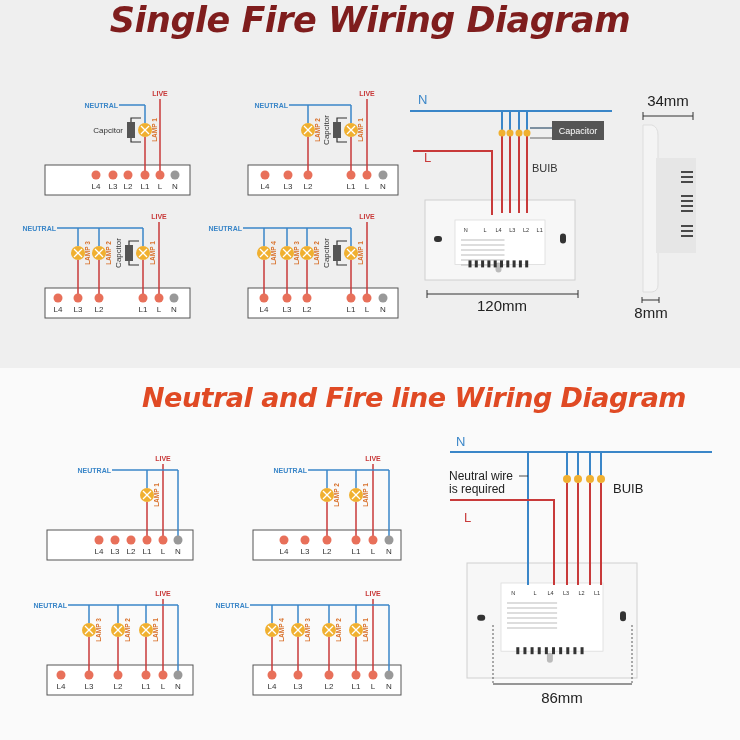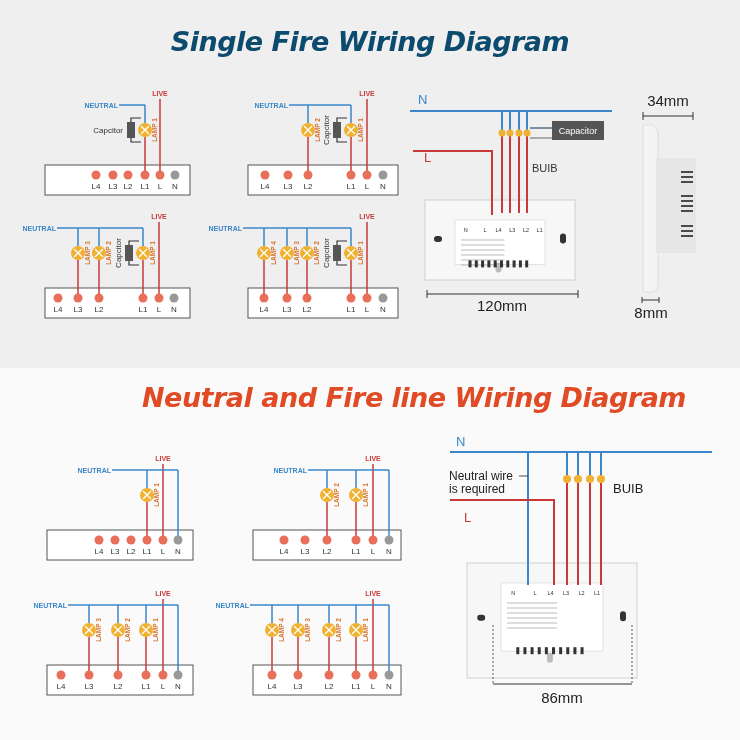--- a/index.html
+++ b/index.html
@@ -1,20 +1,20 @@
 <!DOCTYPE html>
 <html><head>
 <meta charset="utf-8">
 <style>
   html, body { margin:0; padding:0; }
   body { width:740px; height:740px; position:relative; overflow:hidden; font-family:"Liberation Sans", sans-serif; background:#fafafa; }
   .top-bg { position:absolute; left:0; top:0; width:740px; height:368px; background:#efefef; }
   .bot-bg { position:absolute; left:0; top:368px; width:740px; height:372px; background:#fafafa; }
   .title { position:absolute; left:0; width:740px; text-align:center; font-weight:bold; font-style:italic; font-family:"DejaVu Sans", sans-serif; letter-spacing:-0.5px; }
-  .title-top { top:26px; font-size:27px; color:#0c4a6e; }
+  .title-top { top:0; font-size:35px; color:#7f1d1d; }
   .title-bot { top:382px; font-size:27px; color:#e04a24;padding-left:44px; }
   svg { position:absolute; left:0; top:0; }
 </style>
 </head>
 <body>
 
 <div class="top-bg"></div>
 <div class="bot-bg"></div>
 
 <div class="title title-top">Single Fire Wiring Diagram</div>

